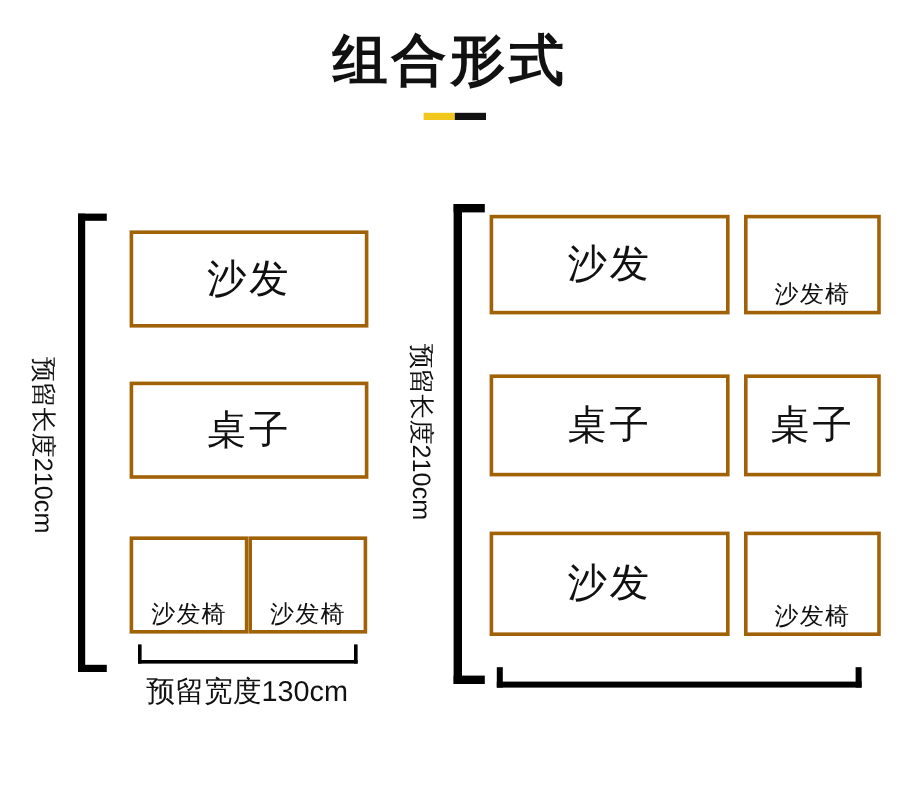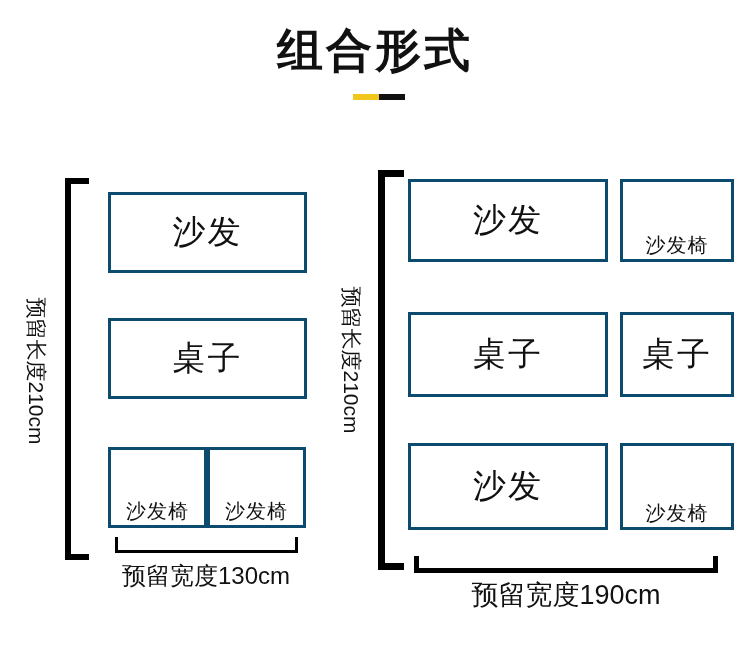--- a/index.html
+++ b/index.html
@@ -83,21 +83,21 @@
     font-weight: 500;
     color: #111111;
   }
   .wlabel.left  { left: 81px;  top: 560px; width: 250px; font-size: 24px; }
   .wlabel.right { left: 416px; top: 577px; width: 300px; font-size: 27px; }
 
   
   .box {
     position: absolute;
     box-sizing: border-box;
-    border: 3px solid #0c4a6e;
+    border: 3px solid #a16207;
     background: #ffffff;
     display: flex;
     align-items: center;
     justify-content: center;
     font-weight: 500;
     color: #111111;
     letter-spacing: 2px;
   }
   .box-lg { font-size: 33px; }
   .box-sm { font-size: 20px; letter-spacing: 1px; align-items: flex-end; }
@@ -164,15 +164,14 @@
   </div>
 
   <div class="box box-lg r3-main">
     <span>沙发</span>
   </div>
   <div class="box box-sm r3-side">
     <span>沙发椅</span>
   </div>
 
   <div class="width-bracket right"></div>
-  <div class="wlabel right">预留宽度190cm</div>
 
 </div>
 
 </body></html>

